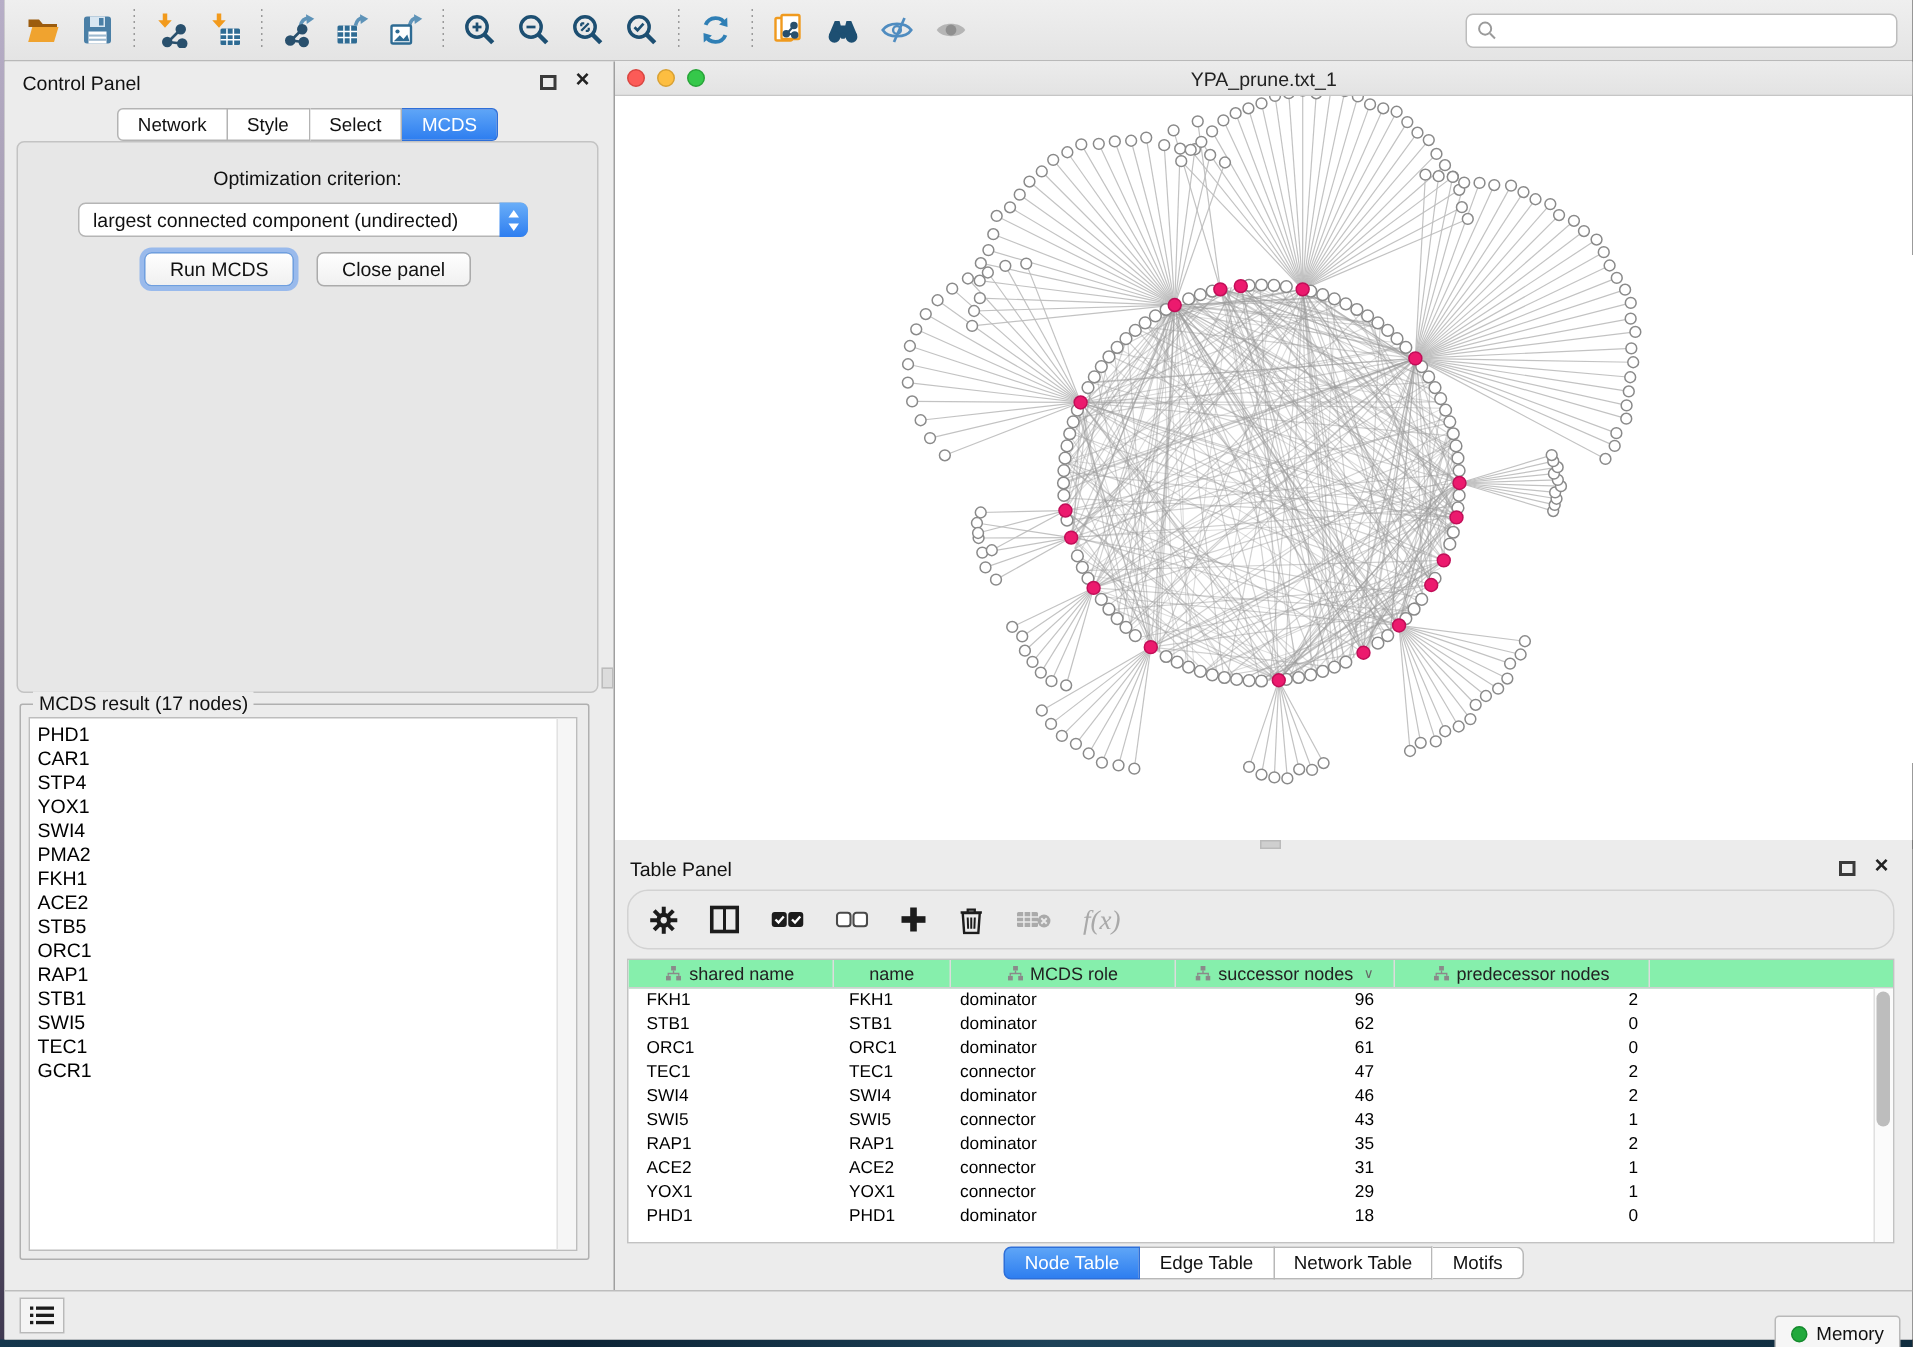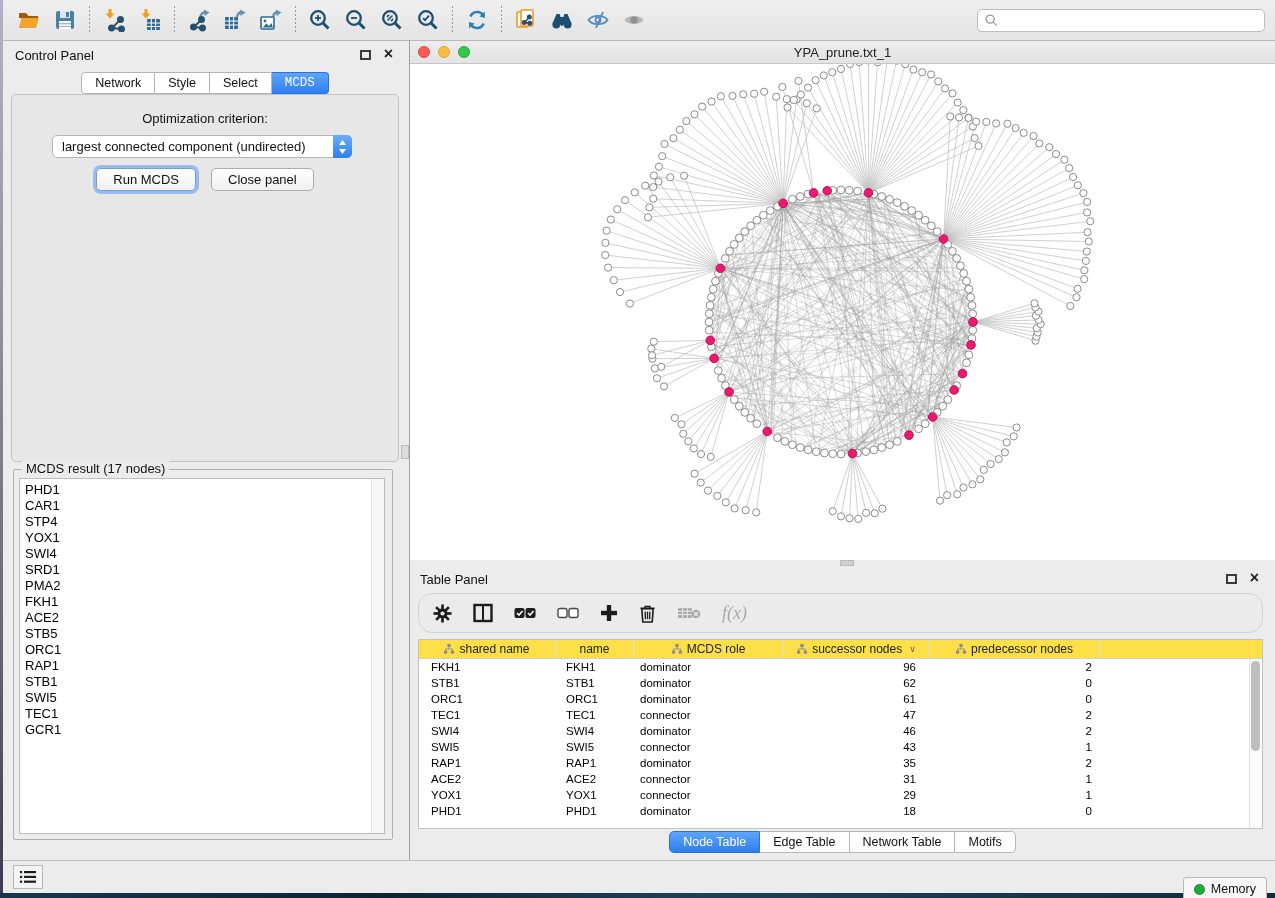--- a/index.html
+++ b/index.html
@@ -43,21 +43,21 @@
     color:#222; line-height:20px; }
   .cp-header .float-ico { right:36px; } .cp-header .close-ico { right:14px; }
 
   .cp-tabs { position:absolute; left:0; top:31px; width:100%; display:flex;
     justify-content:center; }
   .tab { height:22px; line-height:20px; padding:0 13px; font-size:12.5px;
     background:#fff; border:1px solid #b3b3b3; border-left:none; color:#111;
     cursor:default; }
   .tab:first-child { border-left:1px solid #b3b3b3;
     border-radius:4px 0 0 4px; }
-  .tab:last-child { border-radius:0 4px 4px 0;font-family:Liberation Mono, monospace; }
+  .tab:last-child { border-radius:0 4px 4px 0; }
   .tab.active { background:linear-gradient(#5ea5f7,#2e7ef0); color:#fff;
     border-color:#2e6fd8; }
 
   .cp-pane { position:absolute; left:8px; top:53px; width:388px; height:368px;
     background:#e7e7e7; border:1px solid #c3c3c3; border-radius:5px; }
   .opt-label { position:absolute; top:16px; width:100%; text-align:center;
     font-size:13px; color:#111; }
   .cp-select { position:absolute; left:40px; top:40px; width:300px; height:23px;
     background:#ffffff; border:1px solid #b5b5b5; border-radius:5px; display:flex;
     align-items:center; cursor:default; }
@@ -122,21 +122,21 @@
     background:#ebebeb; border:1px solid #d2d2d2; border-radius:14px;
     display:flex; align-items:center; gap:21px; padding-left:14px; }
   .tp-tool { display:flex; align-items:center; justify-content:center;
     background:transparent; border:none; cursor:default; }
   .fx { font-family:"Liberation Serif", serif; font-style:italic; font-size:18px;
     color:#a9a9a9; }
 
   .tp-table { position:absolute; left:8px; right:12px; top:73px; height:190px;
     background:#fff; border:1px solid #c2c2c2; overflow:hidden; }
   .tgrid { display:grid; grid-template-columns:137px 78px 150px 146px 170px 1fr; }
-  .thead { background:#fde047; border-bottom:1px solid #cfcfcf; height:19px; }
+  .thead { background:#86efac; border-bottom:1px solid #cfcfcf; height:19px; }
   .th { display:flex; align-items:center; justify-content:center; gap:5px;
     font-size:12px; color:#222; border-right:1px solid #dcdcdc; height:100%;
     cursor:default; white-space:nowrap; }
   .th:last-child { border-right:none; }
   .sort-chevron { color:#666; font-size:9px; margin-left:2px; }
   .trow { height:16px; }
   .td { font-size:11.5px; color:#000; line-height:16px; white-space:nowrap;
     overflow:hidden; }
   .td.c0 { padding-left:12px; } .td.c1 { padding-left:10px; }
   .td.c2 { padding-left:6px; }
@@ -375,21 +375,20 @@
         </div>
         <div class="mcds-group">
           <span class="mcds-legend">MCDS result (17 nodes)</span>
           <div class="mcds-list">
             <ul>
                 <li>PHD1</li>
                 <li>CAR1</li>
                 <li>STP4</li>
                 <li>YOX1</li>
                 <li>SWI4</li>
-                <li>SRD1</li>
                 <li>PMA2</li>
                 <li>FKH1</li>
                 <li>ACE2</li>
                 <li>STB5</li>
                 <li>ORC1</li>
                 <li>RAP1</li>
                 <li>STB1</li>
                 <li>SWI5</li>
                 <li>TEC1</li>
                 <li>GCR1</li>

